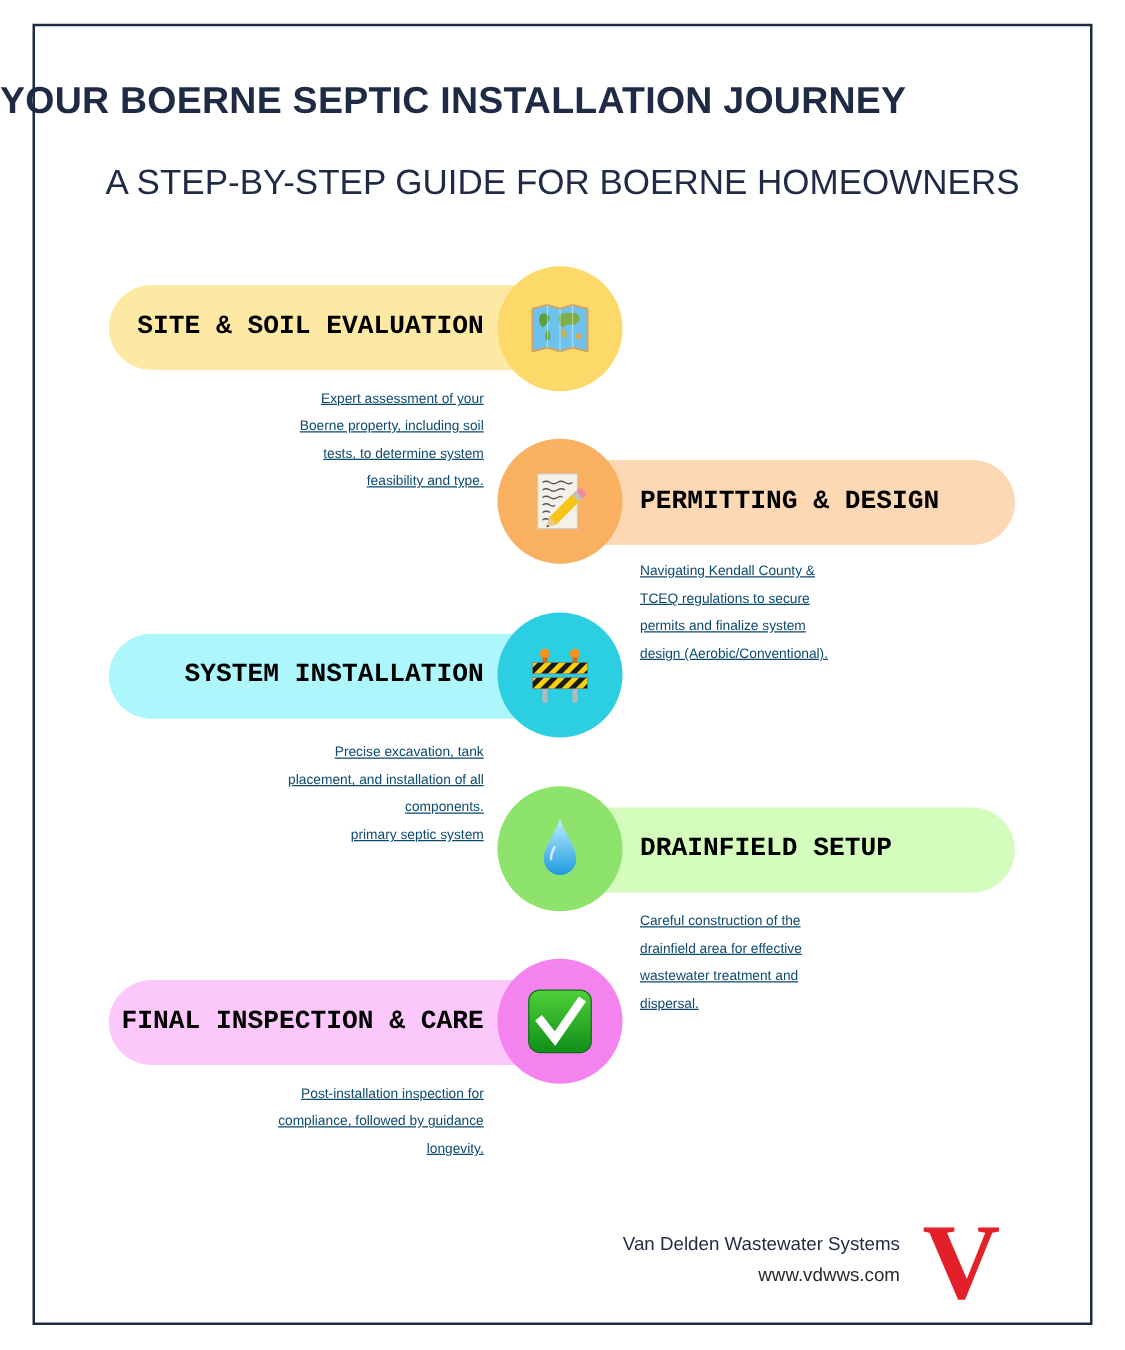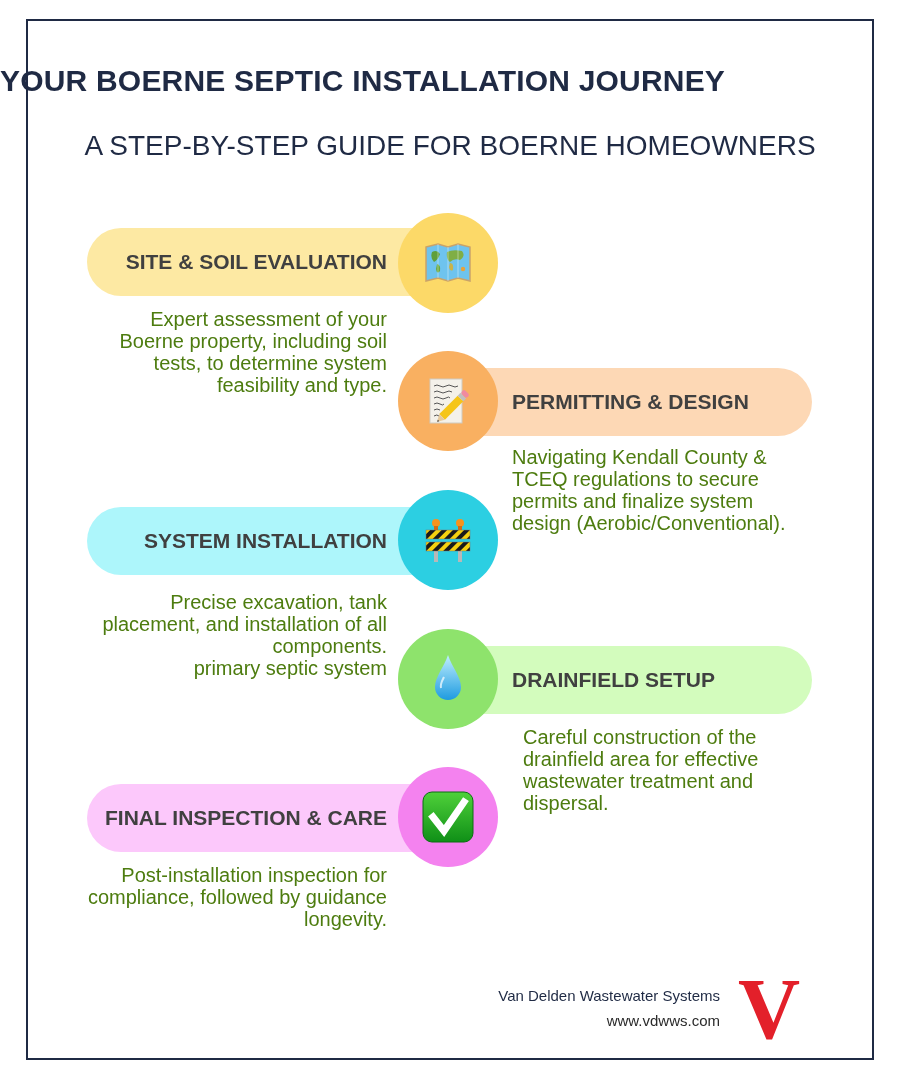--- a/index.html
+++ b/index.html
@@ -9,29 +9,29 @@
              border: 2px solid #1f2a44; background: #ffffff; }
     .title { position: absolute; left: 0; top: 64px; width: 756px; text-align: left;
              font-family: "Liberation Sans", sans-serif; font-weight: bold; font-size: 30px;
              color: #1f2a44; letter-spacing: 0.2px; }
     .subtitle { position: absolute; left: 0; top: 130px; width: 900px; text-align: center;
                 font-family: "Liberation Sans", sans-serif; font-size: 28px; color: #1f2a44; }
     .pill { position: absolute; height: 68px; border-radius: 34px; }
     .pill.left { left: 87px; width: 370px; }
     .pill.right { left: 440px; width: 372px; }
     .pill-label { position: absolute; top: 0; height: 68px; line-height: 68px;
-                  font-family: Liberation Sans, sans-serif; font-weight: bold; font-size: 21px;
-                  color: #404040; white-space: nowrap; }
+                  font-family: Liberation Mono, monospace; font-weight: bold; font-size: 21px;
+                  color: #000000; white-space: nowrap; }
     .pill.left .pill-label { right: 70px; text-align: right; }
     .pill.right .pill-label { left: 72px; text-align: left; }
     .circle { position: absolute; width: 100px; height: 100px; border-radius: 50%;
               left: 398px; display: flex; align-items: center; justify-content: center; }
     .circle svg { width: 56px; height: 56px; }
-    .desc { position: absolute; font-family: "Liberation Sans", sans-serif; font-size: 20px;
-            line-height: 22px; color: #4d7c0f; }
+    .desc { position: absolute; font-family: "Liberation Sans", sans-serif; font-size: 11px;
+            line-height: 22px; color: #0c4a6e; text-decoration: underline; }
     .desc.left { right: 513px; width: 300px; text-align: right; }
     .desc.right { left: 512px; width: 280px; text-align: left; }
     .desc span { display: block; white-space: nowrap; }
     .footer-name { position: absolute; right: 180px; top: 987px; font-family: "Liberation Sans", sans-serif;
                    font-weight: normal; font-size: 15px; color: #1f2a44; }
     .footer-url { position: absolute; right: 180px; top: 1012px; font-family: "Liberation Sans", sans-serif;
                   font-size: 15px; color: #2a2a2a; }
     .logo { position: absolute; left: 738px; top: 966px; font-family: "Liberation Serif", serif;
             font-weight: bold; font-size: 86px; color: #e3202a; line-height: 86px; }
   </style>
@@ -132,21 +132,21 @@
     <defs>
       <linearGradient id="drop" x1="0" y1="0" x2="0" y2="1">
         <stop offset="0" stop-color="#bfeeff"></stop>
         <stop offset="1" stop-color="#1e9be0"></stop>
       </linearGradient>
     </defs>
     <path d="M28 4 C24 16 15 26 15 36 A13 13 0 0 0 41 36 C41 26 32 16 28 4 Z" fill="url(#drop)"></path>
     <path d="M24 26 C22 30 20 33 21 37" stroke="#ffffff" stroke-width="2" fill="none" stroke-opacity="0.7"></path>
   </svg>
 </div>
-<div class="desc right" style="top:726px;margin-left:11px;">
+<div class="desc right" style="top:726px;">
   <span>Careful construction of the</span>
   <span>drainfield area for effective</span>
   <span>wastewater treatment and</span>
   <span>dispersal.</span>
 </div>
 
 <div class="pill left" style="top:784px;background:#fcc8fb;">
   <div class="pill-label">FINAL INSPECTION &amp; CARE</div>
 </div>
 <div class="circle" style="top:767px;background:#f482ef;">

